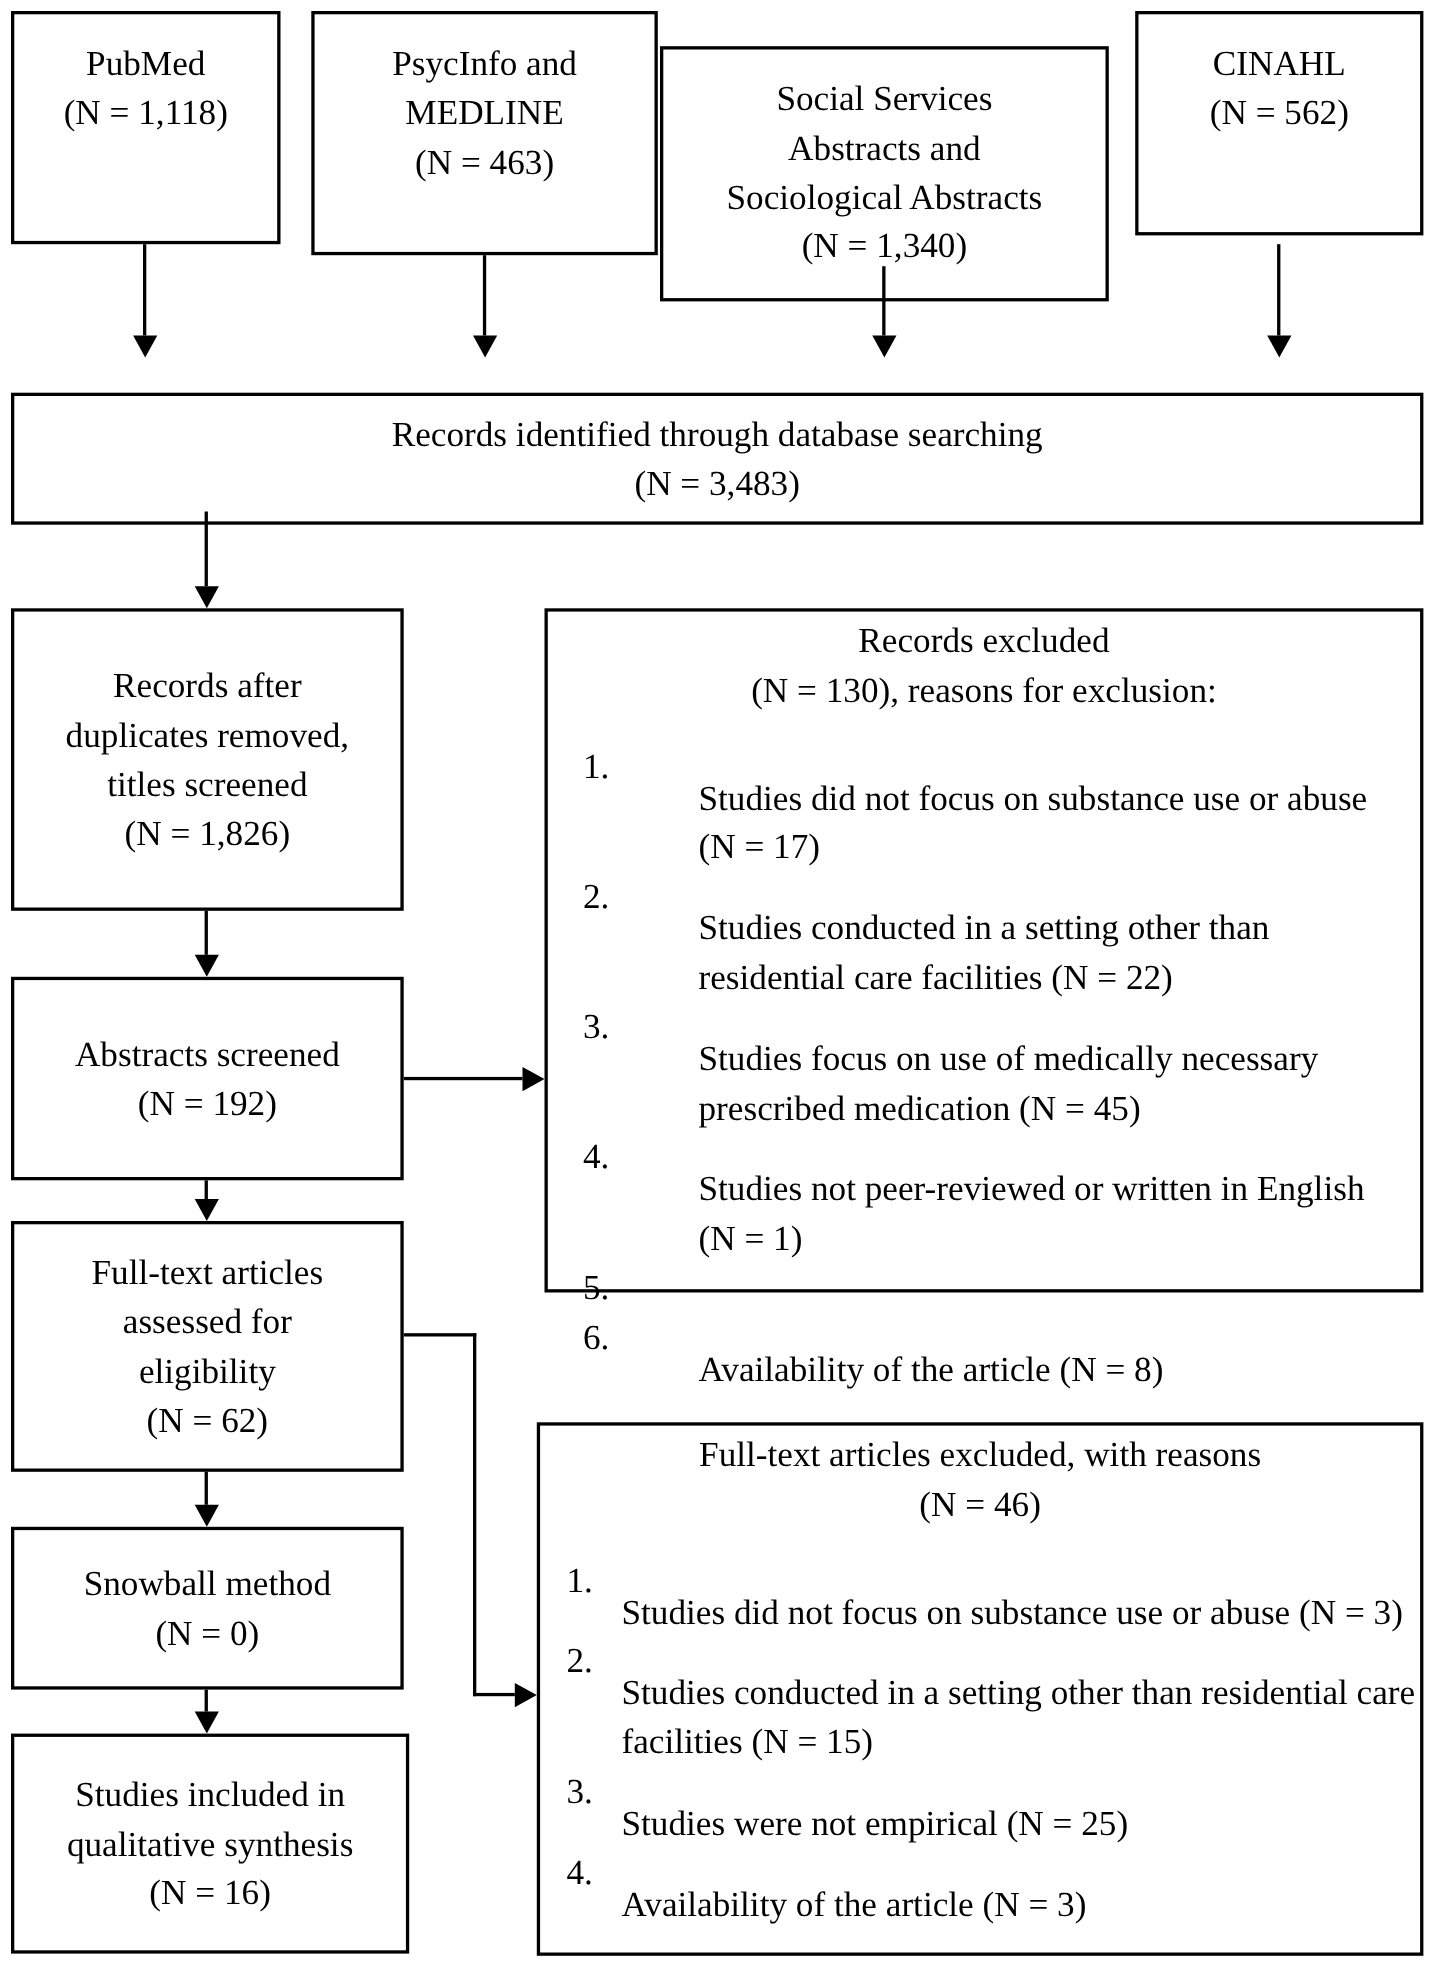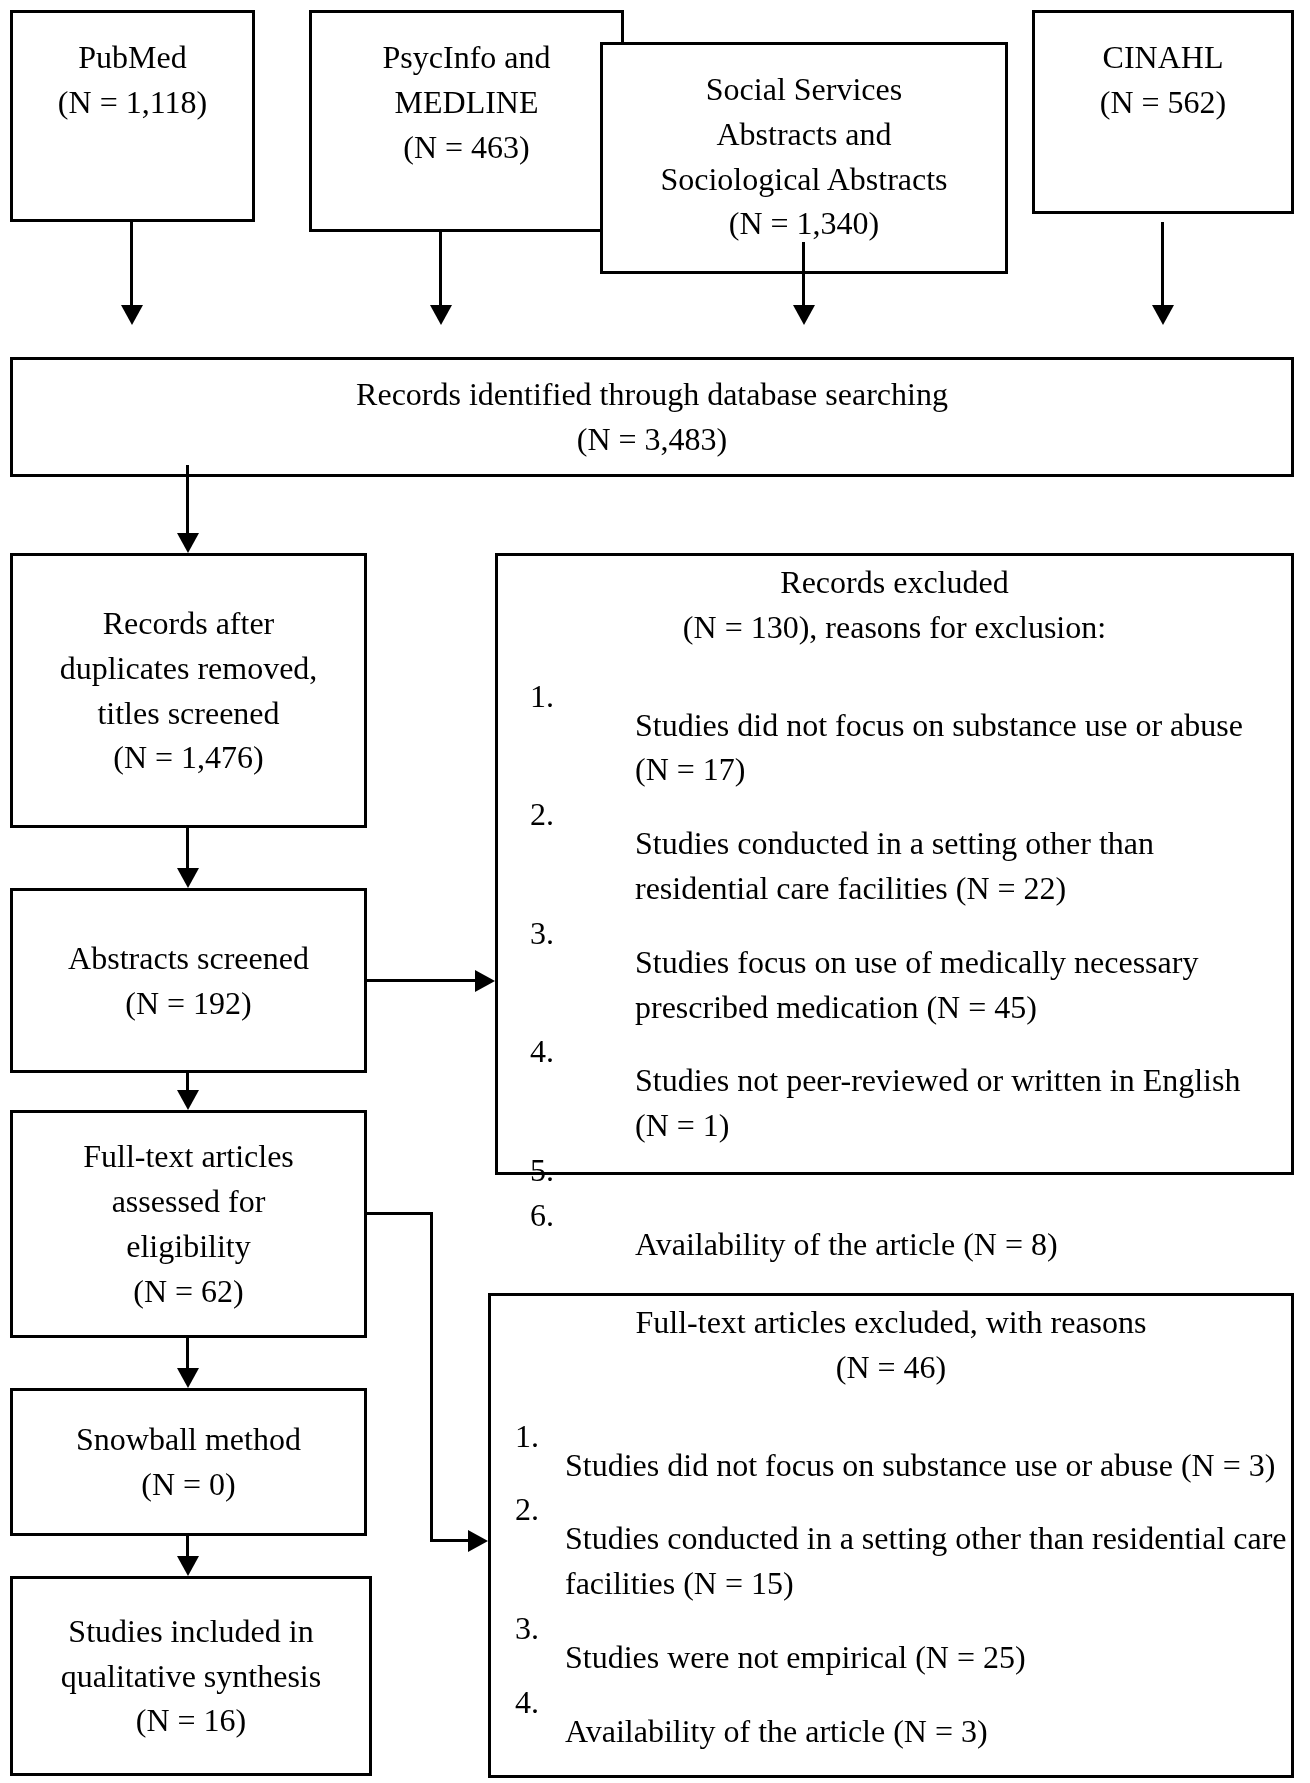--- a/index.html
+++ b/index.html
@@ -67,21 +67,21 @@
 </head>
 <body>
 
 <div class="canvas">
 
   <div class="box top-align" style="left:10px; top:10px; width:245px; height:212px;">
     <span class="pre">PubMed
 (N = 1,118)</span>
   </div>
 
-  <div class="box top-align" style="left:283px; top:10px; width:315px; height:222px;margin-left:26px;">
+  <div class="box top-align" style="left:283px; top:10px; width:315px; height:222px;">
     <span class="pre">PsycInfo and
 MEDLINE
 (N = 463)</span>
   </div>
 
   <div class="box top-align" style="left:600px; top:10px; width:408px; height:232px;margin-top:32px;">
     <span class="pre">Social Services
 Abstracts and
 Sociological Abstracts
 (N = 1,340)</span>
@@ -101,21 +101,21 @@
     <span class="pre">Records identified through database searching
 (N = 3,483)</span>
   </div>
 
   <div class="varrow" style="left:186px; top:465px; height:68px;"></div>
 
   <div class="box center-v" style="left:10px; top:553px; width:357px; height:275px;">
     <span class="pre">Records after
 duplicates removed,
 titles screened
-(N = 1,476)</span>
+(N = 1,826)</span>
   </div>
 
   <div class="varrow" style="left:186px; top:828px; height:40px;"></div>
 
   <div class="box center-v" style="left:10px; top:888px; width:357px; height:185px;text-align:center;">
     <span class="pre">Abstracts screened
 (N = 192)</span>
   </div>
 
   <div class="harrow" style="left:367px; top:979px; width:108px;"></div>

